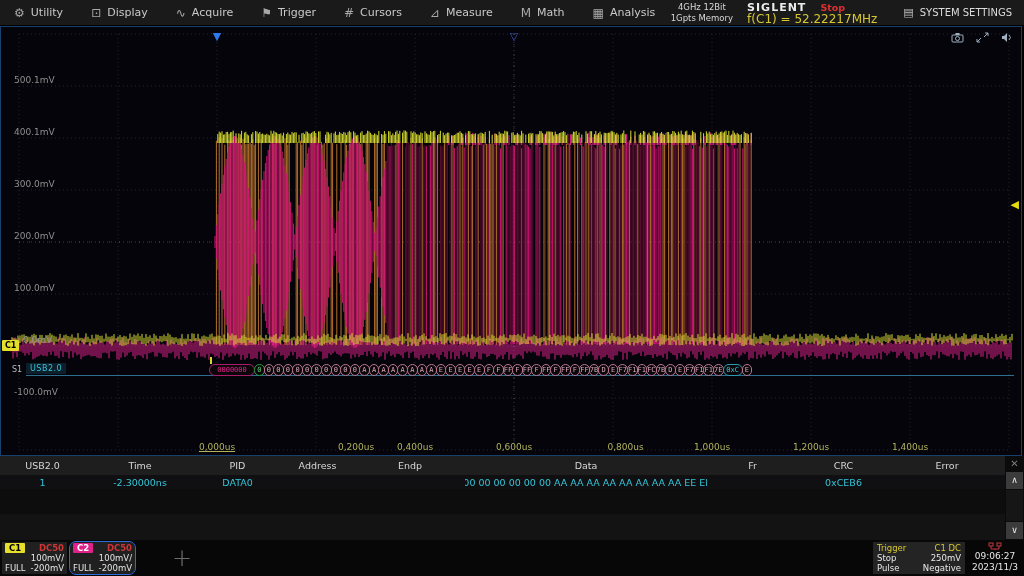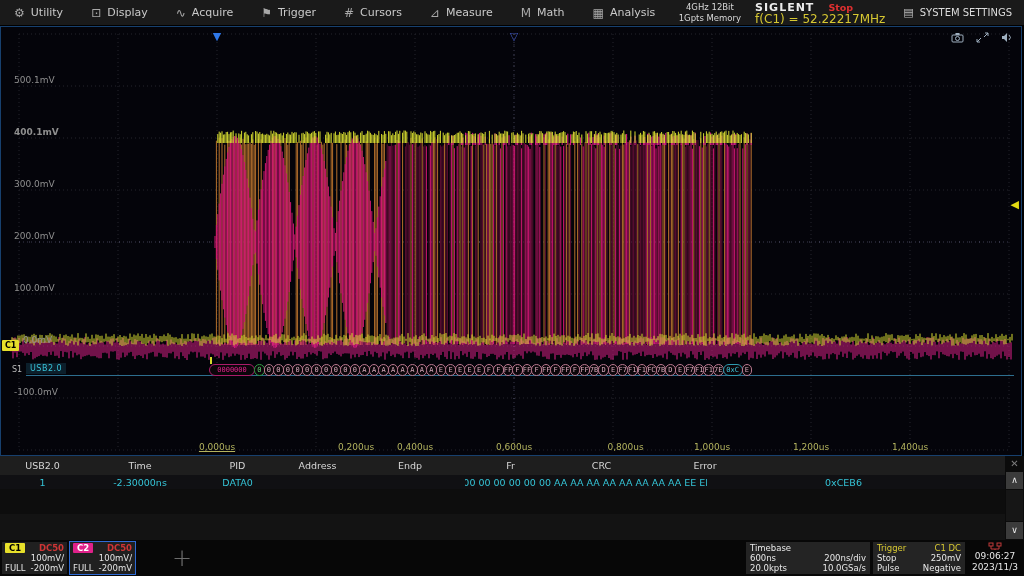--- a/index.html
+++ b/index.html
@@ -7,21 +7,21 @@
   #screen{position:relative;width:1024px;height:576px;background:#000;}
 
   
   #menubar{position:absolute;left:0;top:0;width:1024px;height:26px;background:#1a1a1a;
     display:flex;align-items:stretch;border-bottom:1px solid #000;box-sizing:border-box;}
   #menu-items{display:flex;align-items:stretch;}
   .menu-item{display:flex;align-items:center;gap:6px;padding:0 14px;color:#c9c9c9;font-size:11px;cursor:default;}
   .menu-icon{font-size:12px;color:#a8a8a8;line-height:1;}
   #mb-right{margin-left:auto;display:flex;align-items:center;height:100%;}
   .bw-block{text-align:center;font-size:8.5px;line-height:11px;color:#d8d8d8;margin-right:14px;}
-  .brand-block{margin-right:8px;text-align:left;}
+  .brand-block{margin-right:16px;text-align:left;}
   .brand-row{display:flex;gap:14px;align-items:baseline;}
   .brand{font-size:11px;font-weight:bold;letter-spacing:1px;color:#ececec;}
   .acq-status{font-size:9.5px;color:#e03030;font-weight:bold;}
   .freq{font-size:12px;color:#d7c832;line-height:11px;text-align:center;}
   .syssettings{display:flex;align-items:center;gap:6px;font-size:10px;color:#dcdcdc;padding:0 12px 0 10px;}
   .hamburger{font-size:11px;color:#bdbdbd;}
 
   
   #wave-area{position:absolute;left:0;top:26px;width:1022px;height:430px;background:#04040a;
     border:1px solid #17406e;box-sizing:border-box;}
@@ -62,21 +62,21 @@
   .rail-x{height:15px;color:#7d7d7d;font-size:10px;text-align:center;line-height:15px;}
   .rail-btn{height:17px;background:#3b3b3b;color:#ececec;font-size:9px;text-align:center;line-height:17px;margin:1px 1px;}
   .rail-track{flex:1;background:#161616;margin:0 1px;}
 
   
   #statusbar{position:absolute;left:0;top:540px;width:1024px;height:36px;background:#070707;
     display:flex;align-items:center;padding:0 2px;box-sizing:border-box;gap:3px;}
   #ch-boxes{display:flex;gap:3px;}
   .ch-box{width:65px;height:32px;background:#202020;font-size:8.5px;color:#e4e4e4;
     padding:1px 3px;box-sizing:border-box;}
-  .ch-box.selected{outline:1px solid #2e6bd6;}
+  .ch-box.selected{outline:1px solid #2e6bd6;border-radius:6px;}
   .ch-box .r{display:flex;justify-content:space-between;line-height:10px;}
   .ch-box .r2{justify-content:flex-end;}
   .ch-badge{font-weight:bold;font-size:8.5px;padding:0 4px;border-radius:1px;}
   .dc50{color:#cf3535;font-weight:bold;}
   #add-plus{width:44px;text-align:center;color:#6c6c6c;font-size:24px;font-weight:200;line-height:30px;margin-left:22px;}
   #sb-spacer{flex:1;}
   .info-box{height:32px;background:#242424;font-size:8.5px;color:#e8e8e8;padding:1px 4px;box-sizing:border-box;}
   .info-box .r{display:flex;justify-content:space-between;line-height:10px;}
   #tb-box{width:124px;}
   #trg-box{width:92px;}
@@ -250,21 +250,21 @@
           <span class="bubble">D</span>
           <span class="bubble">E</span>
           <span class="bubble">F7</span>
           <span class="bubble">F1</span>
           <span class="bubble">F1</span>
           <span class="bubble">7E</span>
           <span class="bubble c">0xC</span>
           <span class="bubble">E</span>
         </div>
     <span class="ylabel" style="top: 48px; left: 13px;">500.1mV</span>
-        <span class="ylabel" style="top: 100px; left: 13px; font-weight: bold;">400.1mV</span>
+        <span class="ylabel" style="top: 100px; left: 13px;">400.1mV</span>
         <span class="ylabel" style="top: 152px; left: 13px;">300.0mV</span>
         <span class="ylabel" style="top: 204px; left: 13px;">200.0mV</span>
         <span class="ylabel" style="top: 256px; left: 13px;">100.0mV</span>
         <span class="ylabel" style="top: 308px; left: 22px;">0.0mV</span>
         <span class="ylabel" style="top: 360px; left: 13px;">-100.0mV</span>
         <span class="ylabel" style="top: 412px; left: 13px; margin-top: 44px;">-200.0mV</span>
         <span class="xlabel" style="left: 117px; margin-top: 36px;">-0,200us</span>
         <span class="xlabel" style="left: 216px; text-decoration: underline;">0,000us</span>
         <span class="xlabel" style="left: 315px; margin-left: 40px;">0,200us</span>
         <span class="xlabel" style="left: 414px;">0,400us</span>
@@ -277,20 +277,21 @@
   </div>
 
   <div id="table-area">
     <div id="table-main">
       <div id="t-head">
           <div class="th" style="width: 85px;">USB2.0</div>
           <div class="th" style="width: 110px;">Time</div>
           <div class="th" style="width: 85px;">PID</div>
           <div class="th" style="width: 75px;">Address</div>
           <div class="th" style="width: 110px;">Endp</div>
+          <div class="th" style="width: 242px;">Data</div>
           <div class="th" style="width: 91px;">Fr</div>
           <div class="th" style="width: 91px;">CRC</div>
           <div class="th" style="width: 116px;">Error</div>
         </div>
       <div id="t-vals">
           <div class="td" style="width: 85px;">1</div>
           <div class="td" style="width: 110px;">-2.30000ns</div>
           <div class="td" style="width: 85px;">DATA0</div>
           <div class="td" style="width: 75px;"></div>
           <div class="td" style="width: 110px;"></div>
@@ -334,33 +335,20 @@
             <span>100mV/</span>
           </div>
           <div class="r">
             <span>FULL</span>
             <span>-200mV</span>
           </div>
         </div>
       </div>
     <div id="add-plus">+</div>
     <div id="sb-spacer"></div>
-    <div class="info-box" id="tb-box">
-      <div class="r">
-          <span>Timebase</span>
-        </div>
-      <div class="r">
-        <span>600ns</span>
-        <span>200ns/div</span>
-      </div>
-      <div class="r">
-        <span>20.0kpts</span>
-        <span>10.0GSa/s</span>
-      </div>
-    </div>
     <div class="info-box" id="trg-box">
       <div class="r">
         <span class="y-accent">Trigger</span>
         <span class="y-accent">C1 DC</span>
       </div>
       <div class="r">
         <span>Stop</span>
         <span>250mV</span>
       </div>
       <div class="r">

